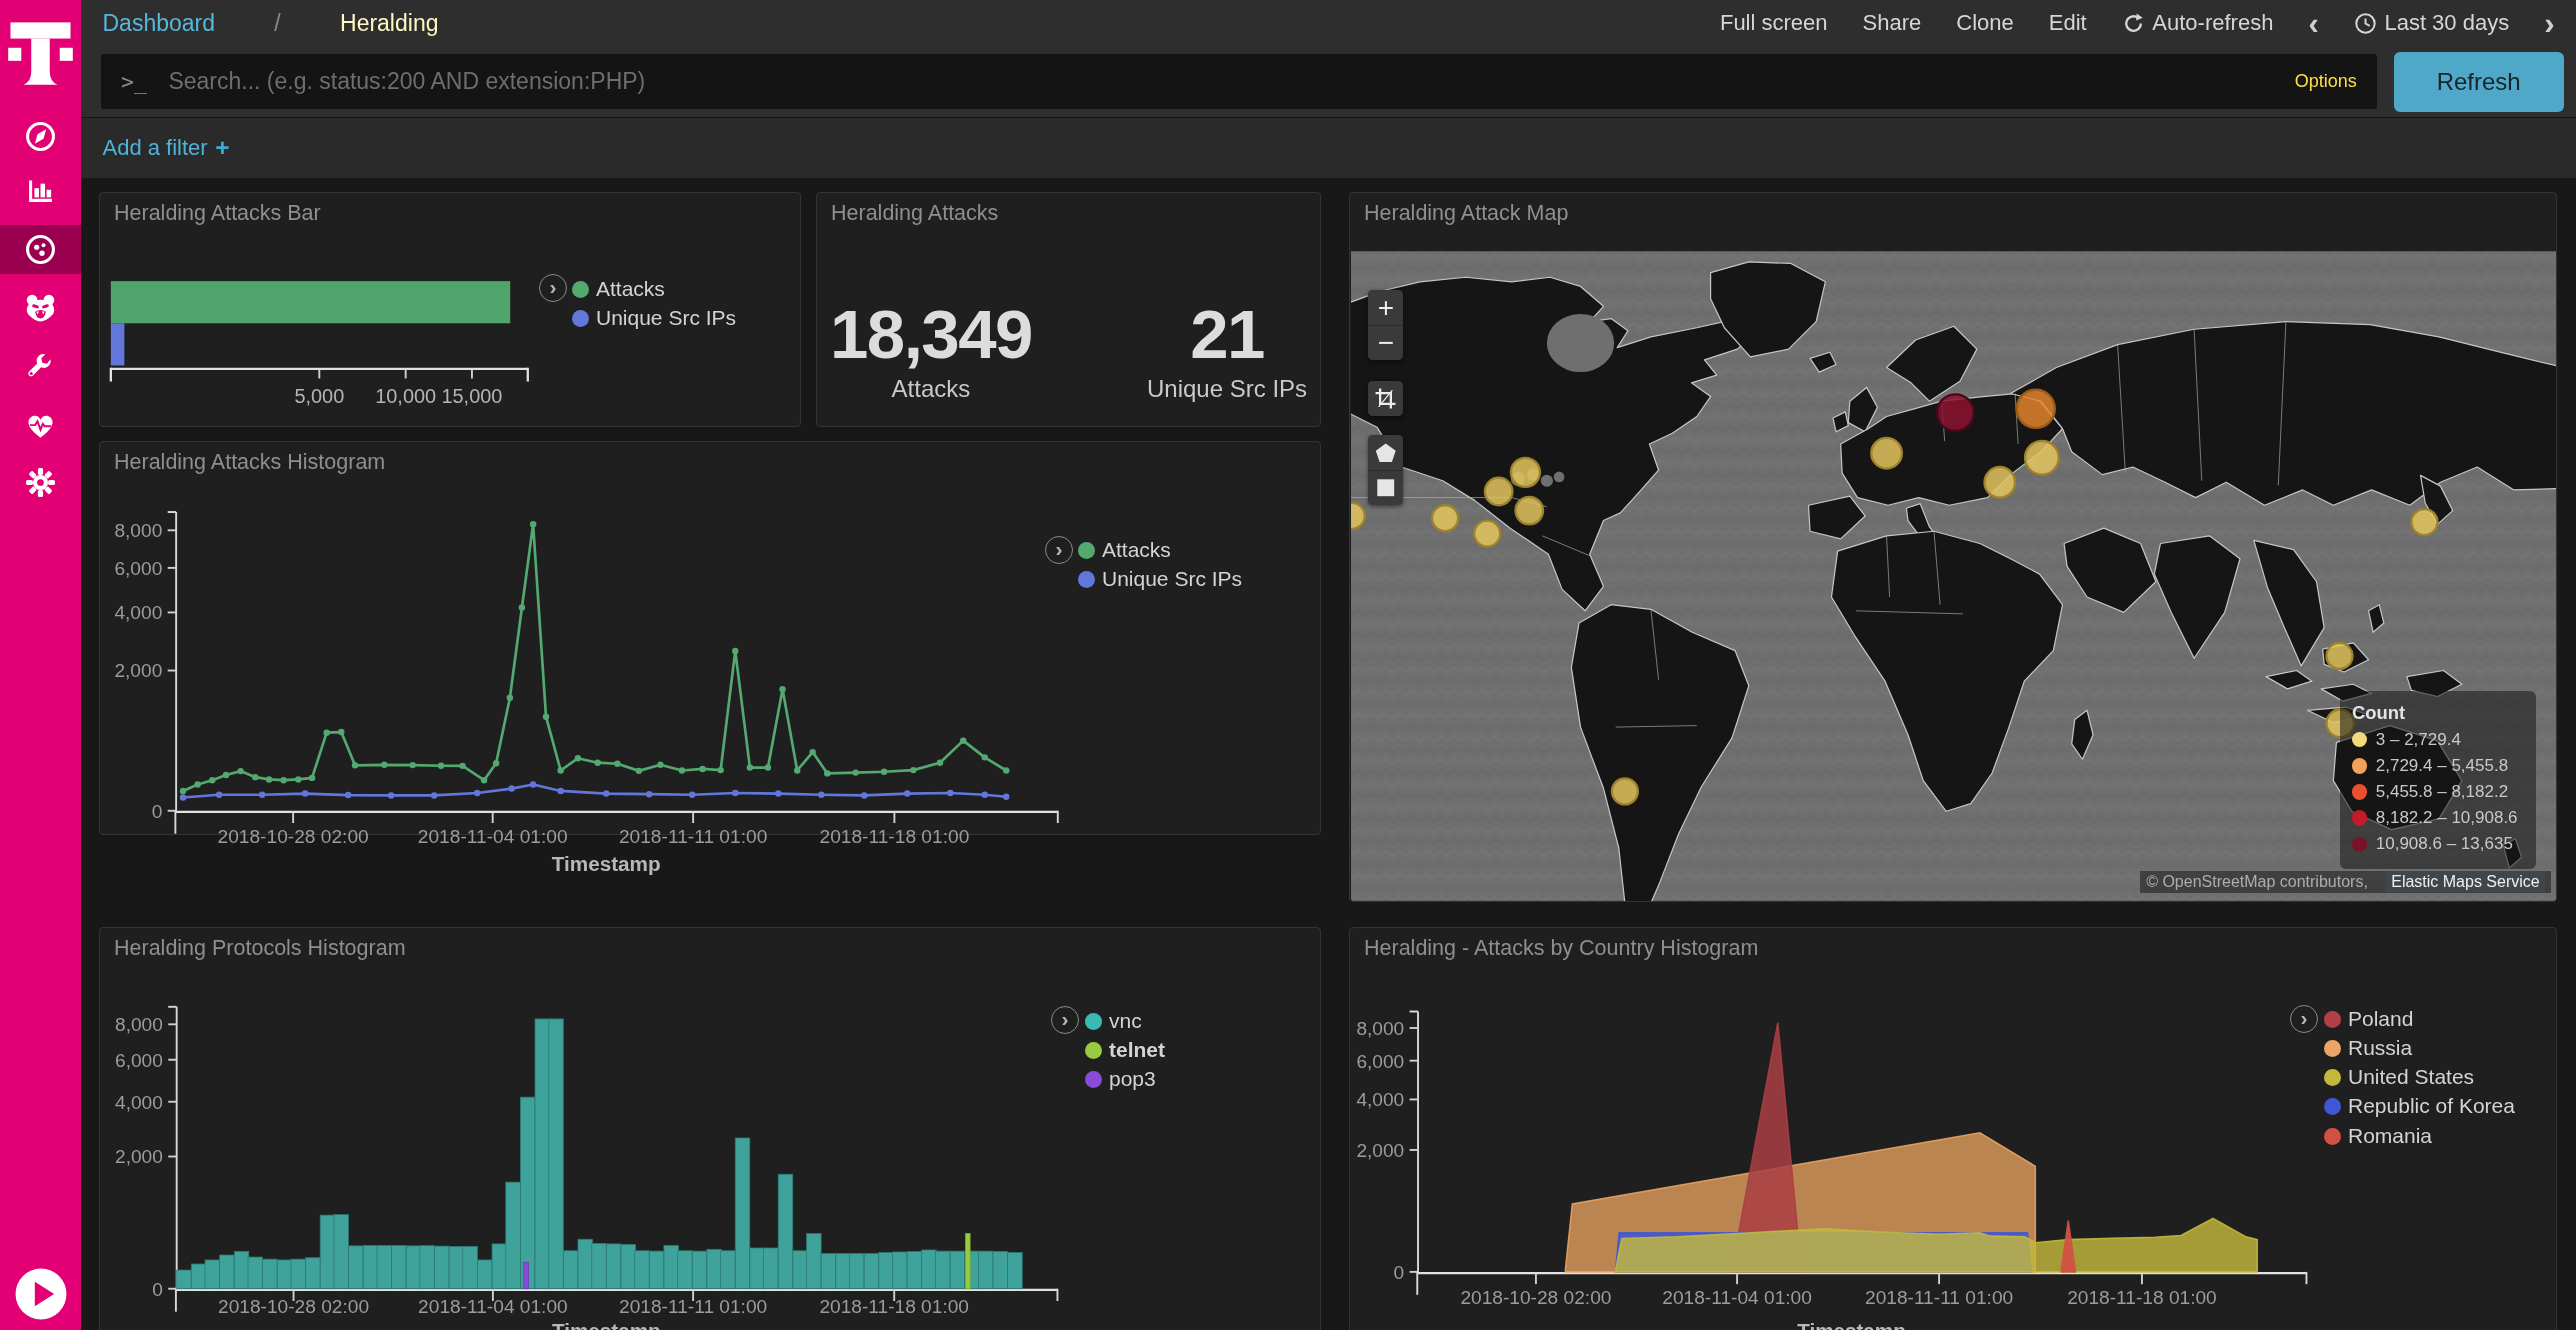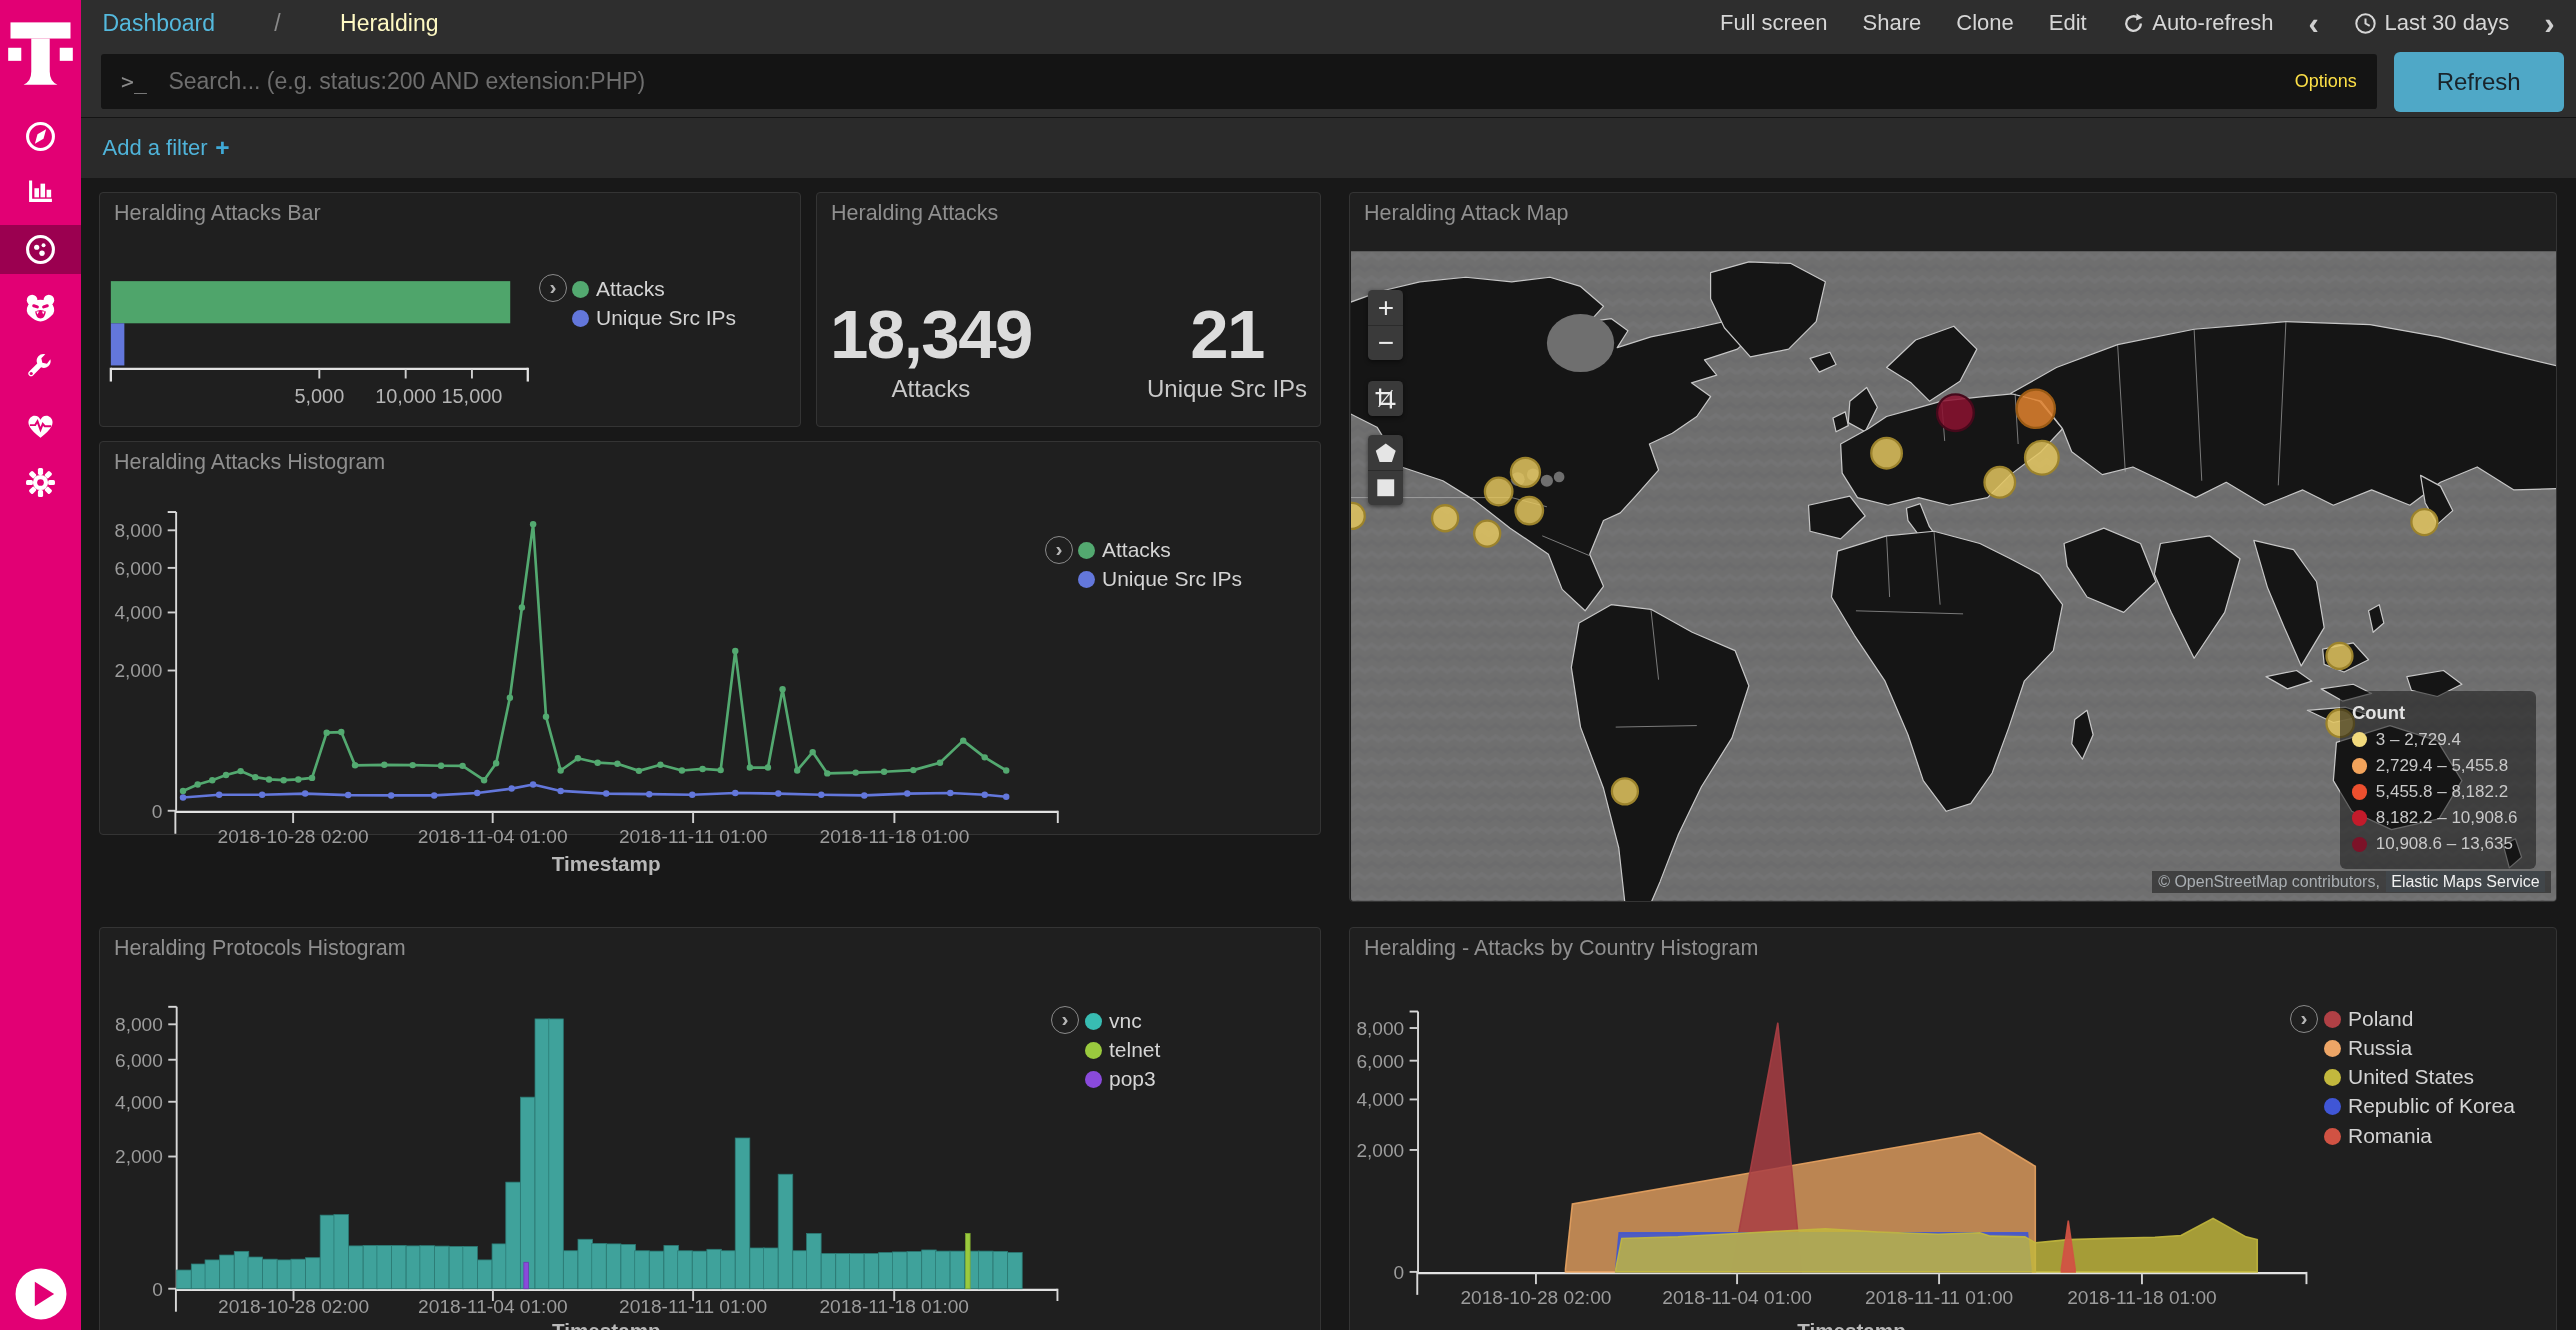--- a/index.html
+++ b/index.html
@@ -45,21 +45,21 @@
 
   .map-canvas{position:absolute;left:0.8px;top:58px;width:1205px;height:650px;overflow:hidden;border-radius:0 0 3.1px 3.1px;}
   .map-ctl-group{position:absolute;background:#3A3A3A;border-radius:4.6px;box-shadow:0 1.5px 4.6px rgba(0,0,0,.45);overflow:hidden;}
   .map-ctl{width:35px;height:35px;display:flex;align-items:center;justify-content:center;color:#ECECEC;font-size:28px;cursor:pointer;line-height:1;}
   .map-ctl + .map-ctl{border-top:0.8px solid #2b2b2b;}
   .map-legend{position:absolute;left:989px;top:440px;width:196px;background:rgba(22,22,22,.55);border-radius:6.1px;padding:9.2px 12.3px;font-size:17px;color:#C9C9C9;}
   .map-legend h4{margin:1.5px 0 4.6px;font-size:18.4px;color:#E3E3E3;}
   .mlrow{display:flex;align-items:center;margin:6.1px 0;}
   .mldot{width:15.3px;height:15.3px;border-radius:50%;margin-right:8.4px;flex:none;}
   .attr{position:absolute;right:4.6px;bottom:7.7px;font-size:16px;color:#A9AEB2;background:rgba(48,48,48,.75);padding:2.3px 6.1px;white-space:nowrap;}
-  .attr b{color:#F0F0F0;font-weight:normal;background:#41464A;padding:2.3px 5.4px;margin-left:6px;}
+  .attr b{color:#F0F0F0;font-weight:normal;background:#41464A;padding:2.3px 5.4px;margin-left:18px;}
 </style>
 </head>
 <body>
 
 <nav class="sidebar">
   <div class="tlogo">
     <svg width="71" height="80" viewBox="0 0 92 104">
       <g fill="#fff">
         <rect x="7" y="7" width="78" height="21"></rect>
         <rect x="4" y="40" width="17" height="17"></rect>
@@ -542,21 +542,21 @@
       <rect x="1127.874" y="421.8702208431587" width="19" height="49.12977915684132" fill="#3FA29B" stroke="#2B7A74" stroke-width="1"></rect>
       <rect x="1145.826" y="421.8702208431587" width="19" height="49.12977915684132" fill="#3FA29B" stroke="#2B7A74" stroke-width="1"></rect>
       <rect x="1164.8999999999999" y="422.1744329270002" width="19" height="48.825567072999775" fill="#3FA29B" stroke="#2B7A74" stroke-width="1"></rect>
       <rect x="1183.974" y="423.72484796428466" width="19" height="47.27515203571534" fill="#3FA29B" stroke="#2B7A74" stroke-width="1"></rect>
       <rect x="1128.996" y="398.78601243526293" width="6" height="72.21398756473707" fill="#9ACA3E" stroke="#7DA62E" stroke-width="1"></rect>
       <rect x="552.288" y="436.47511042740325" width="6" height="34.52488957259675" fill="#8A4ADB" stroke="#6D37B3" stroke-width="1"></rect>
     </svg>
 <div class="legend-toggle" style="left: 951px; top: 78px;">›</div><div class="legend-row" style="left: 985px; top: 81px;">
       <span class="legend-dot" style="background: rgb(56, 188, 178);"></span>
       <span>vnc</span>
-    </div><div class="legend-row" style="left: 985px; top: 110px;">
+    </div><div class="legend-row" style="left: 985px; top: 110px; font-weight: bold;">
       <span class="legend-dot" style="background: rgb(154, 202, 62);"></span>
       <span>telnet</span>
     </div><div class="legend-row" style="left: 985px; top: 139px;">
       <span class="legend-dot" style="background: rgb(138, 74, 219);"></span>
       <span>pop3</span>
     </div></section>
 
 <section class="panel" style="left:1349px;top:927px;width:1208px;height:460px" id="panel-country">
   <h3 class="panel-title">Heralding - Attacks by Country Histogram</h3>
   <svg id="svg-country" width="1206" height="458" viewBox="0 0 1573 598">

